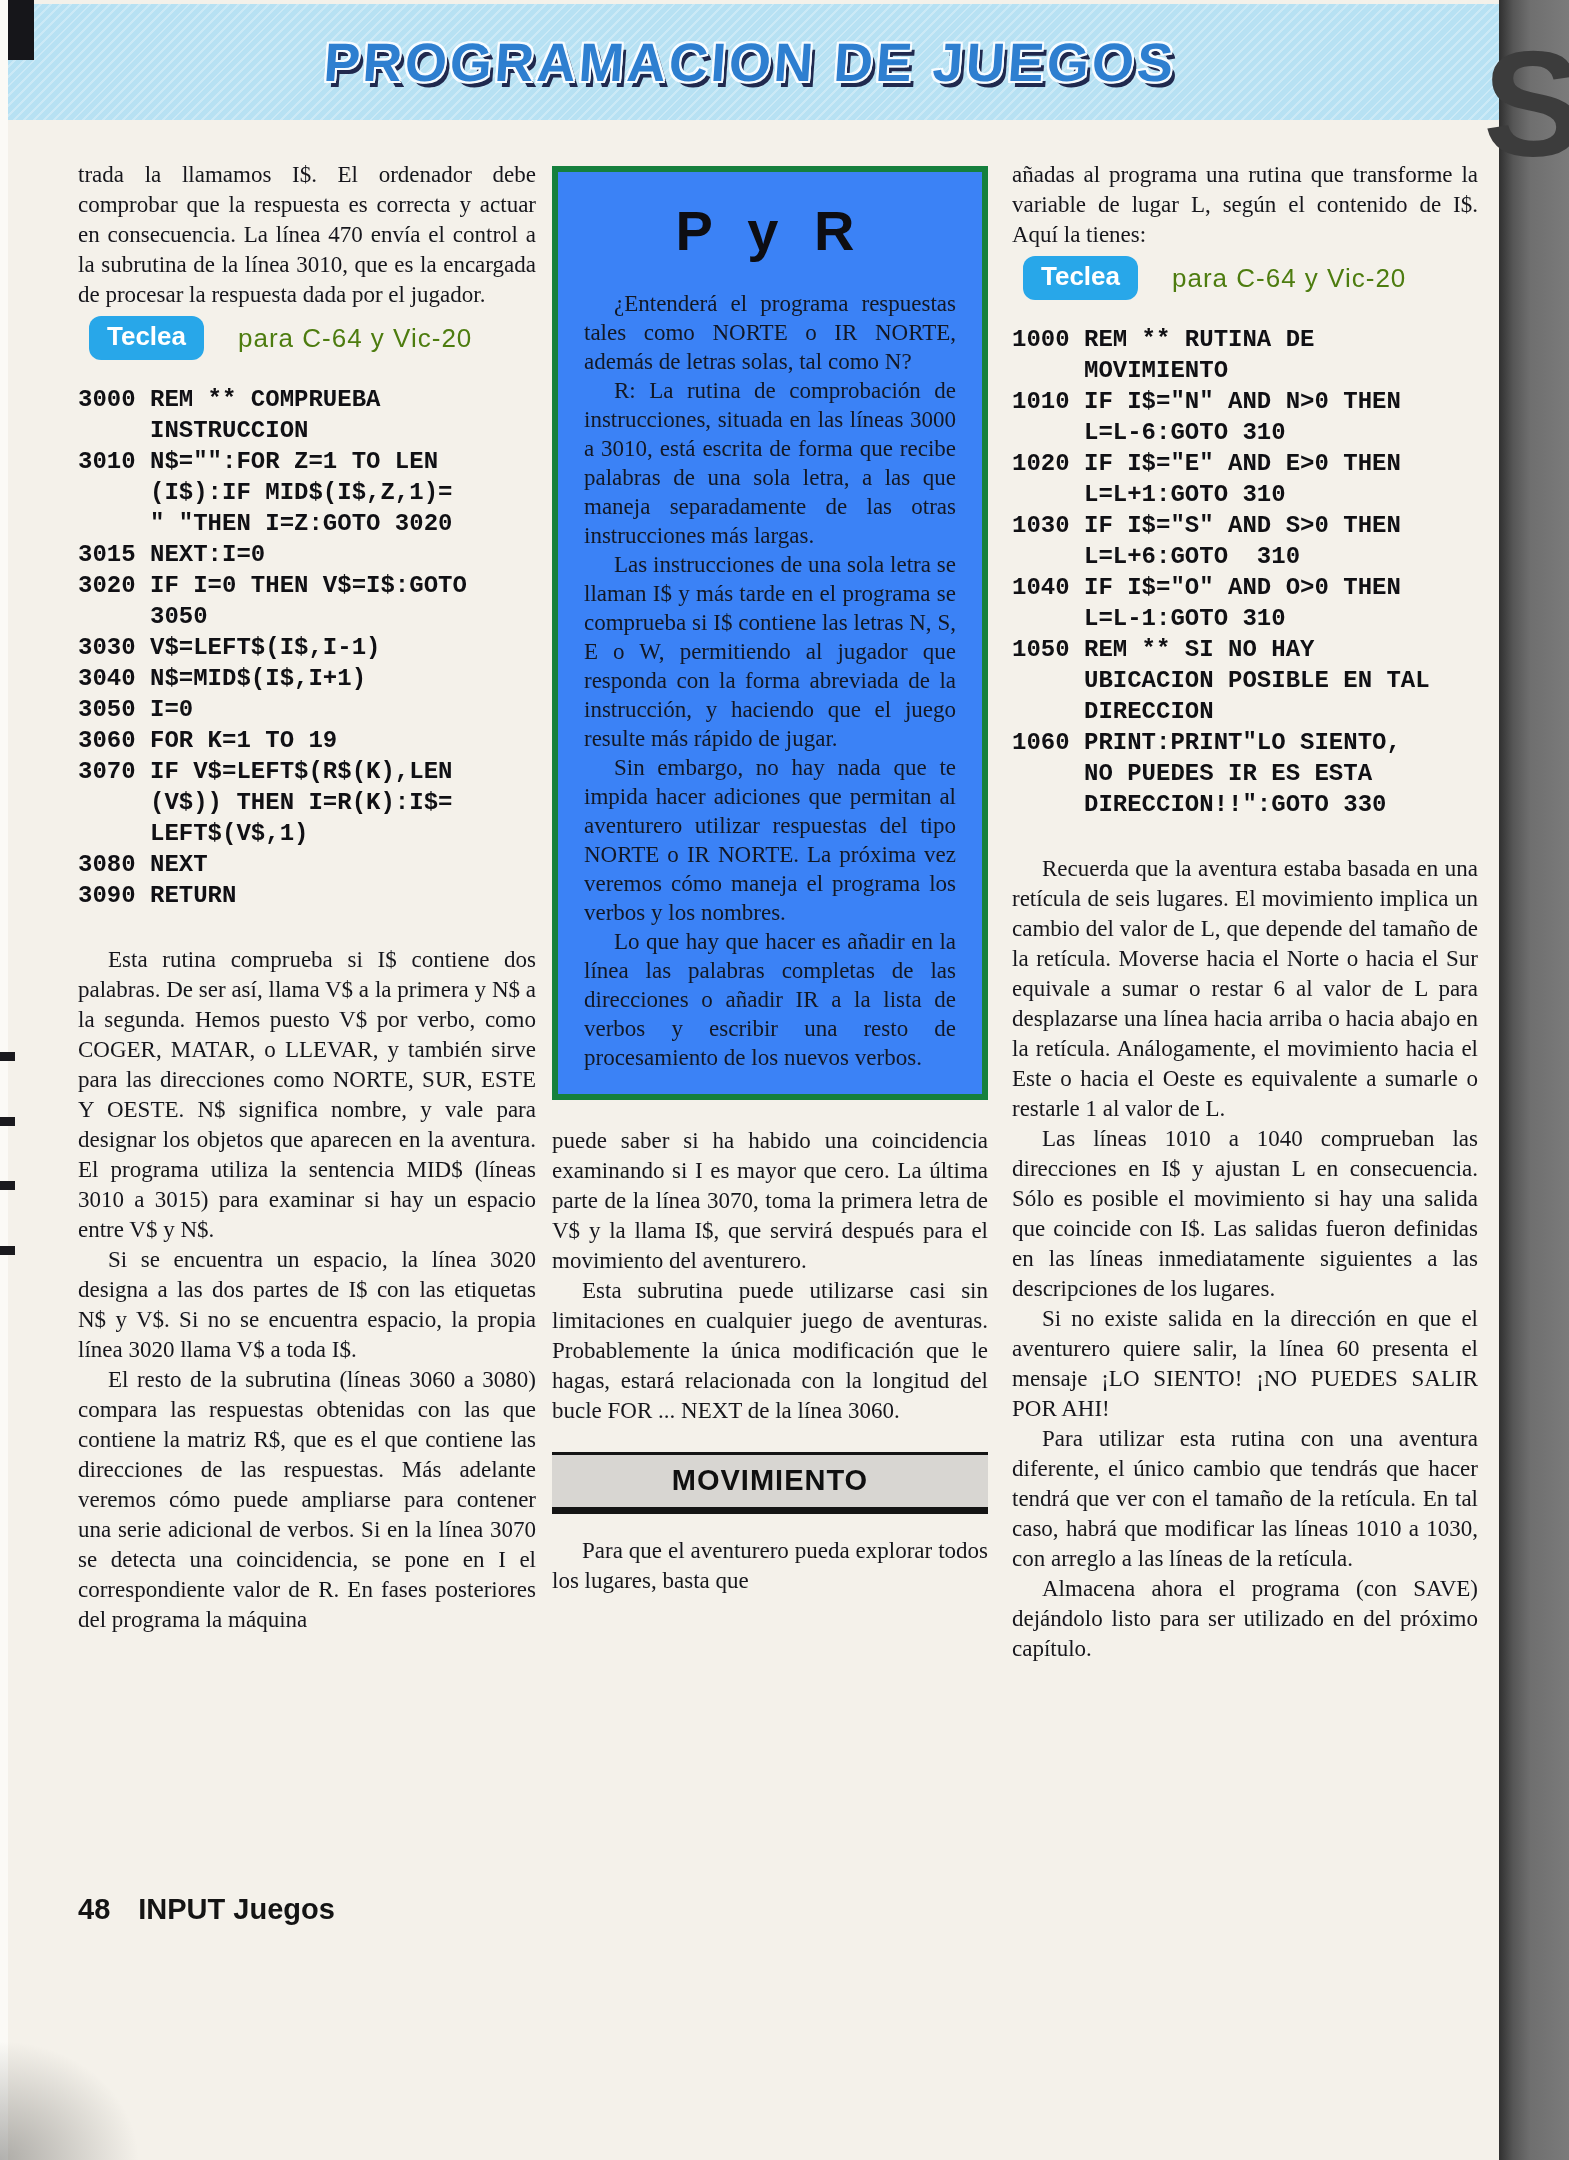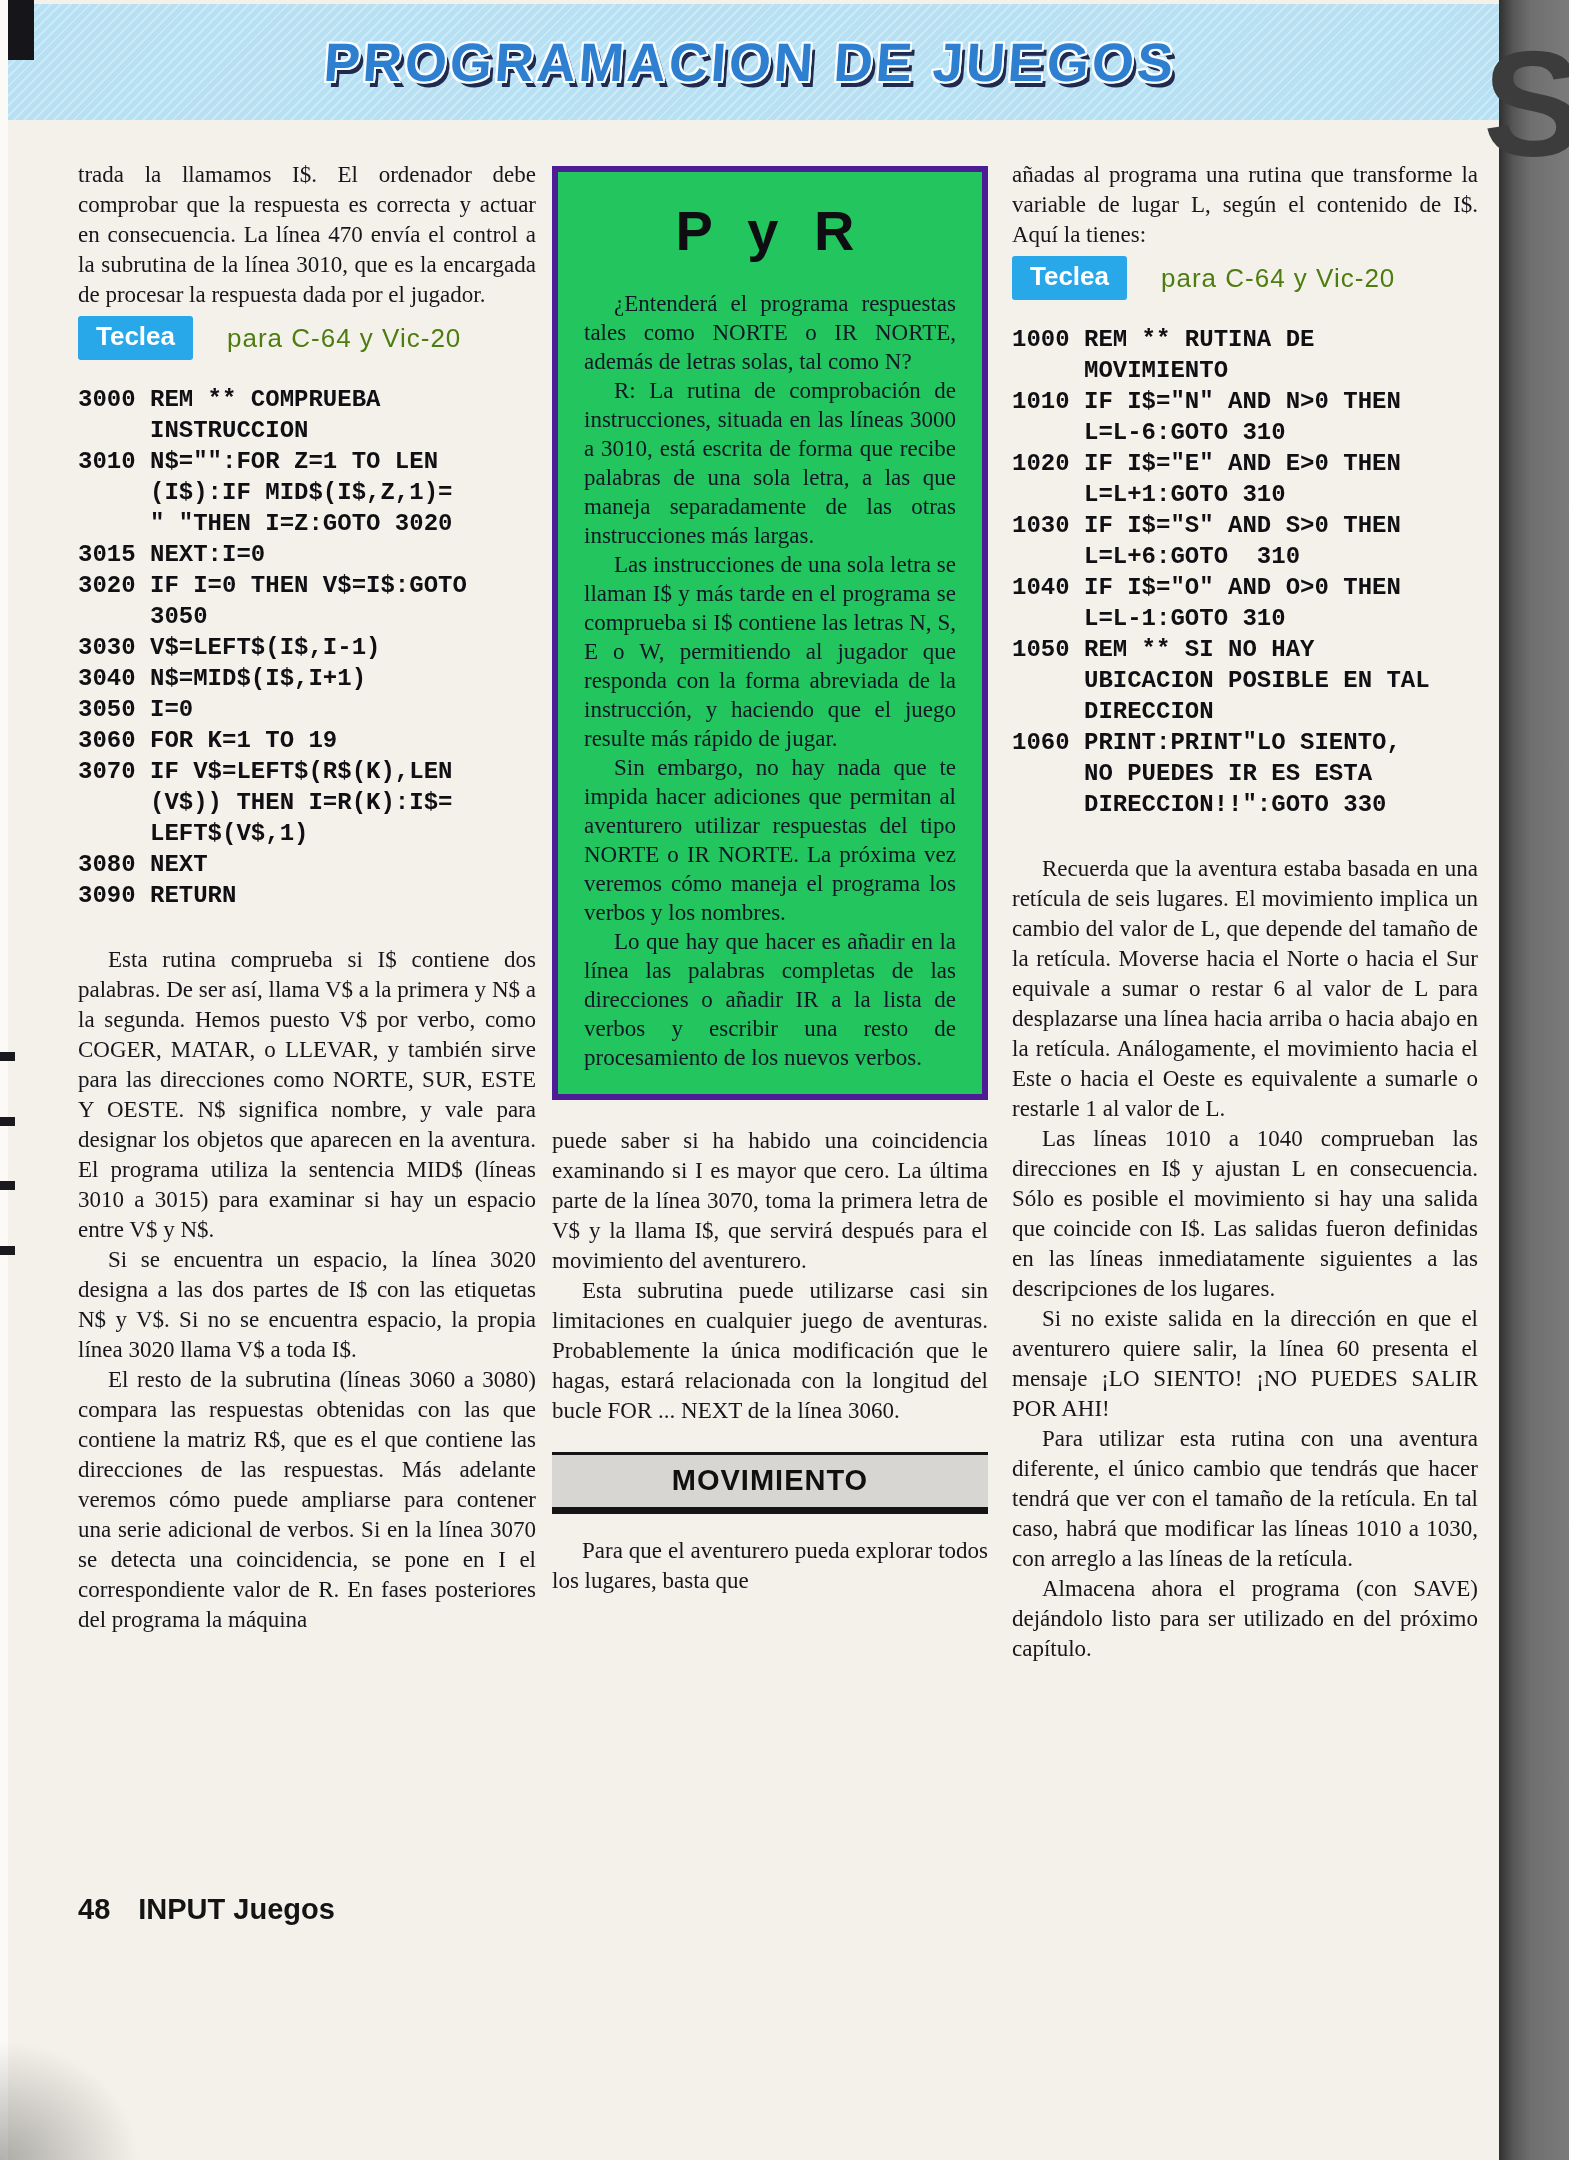--- a/index.html
+++ b/index.html
@@ -32,28 +32,28 @@
   .col-left{left:78px;top:160px;width:458px;}
   .col-mid{left:552px;top:166px;width:436px;}
   .col-right{left:1012px;top:160px;width:466px;}
   .body{font-size:23px;line-height:30px;text-align:justify;color:#16161c;margin:0;}
   .indent{text-indent:30px;}
   .mb{margin-bottom:6px;}
   
   .teclea-row{display:flex;align-items:center;margin:0 0 24px 0;}
   .teclea-badge{display:inline-block;background:#28a7e9;color:#ffffff;
           font-family:"Liberation Sans",sans-serif;font-size:26px;font-weight:bold;
-          padding:5px 18px 8px 18px;border-radius:3px;}
+          padding:5px 18px 8px 18px;border-radius:12px;margin-left:11px;}
   .teclea-note{color:#4d7c0f;font-family:"Liberation Sans",sans-serif;font-size:26px;
           margin-left:34px;letter-spacing:1px;}
   
   .code{font-family:"Liberation Mono","DejaVu Sans Mono",monospace;font-weight:bold;
           font-size:24px;line-height:31px;white-space:pre;color:#101014;margin:0 0 34px 0;}
   
-  .pyr-box{border:6px solid #4c1d95;background:#22c55e;padding:14px 26px 22px 26px;margin:0 0 26px 0;}
+  .pyr-box{border:6px solid #15803d;background:#3b82f6;padding:14px 26px 22px 26px;margin:0 0 26px 0;}
   .pyr-title{font-family:"Liberation Sans",sans-serif;font-weight:bold;font-size:56px;
           letter-spacing:10px;text-align:center;color:#0d0d12;margin:12px 0 26px 0;}
   .pyr-box .body{font-size:23px;line-height:29px;color:#121825;}
   
   .section-bar{border-top:3px solid #141414;border-bottom:7px solid #141414;background:#d8d6d2;
           text-align:center;padding:9px 0 10px 0;margin:26px 0 22px 0;
           font-family:"Liberation Sans",sans-serif;font-weight:bold;font-size:29px;
           letter-spacing:1px;color:#101010;}
   
   .footer{position:absolute;left:78px;top:1893px;display:flex;gap:28px;

